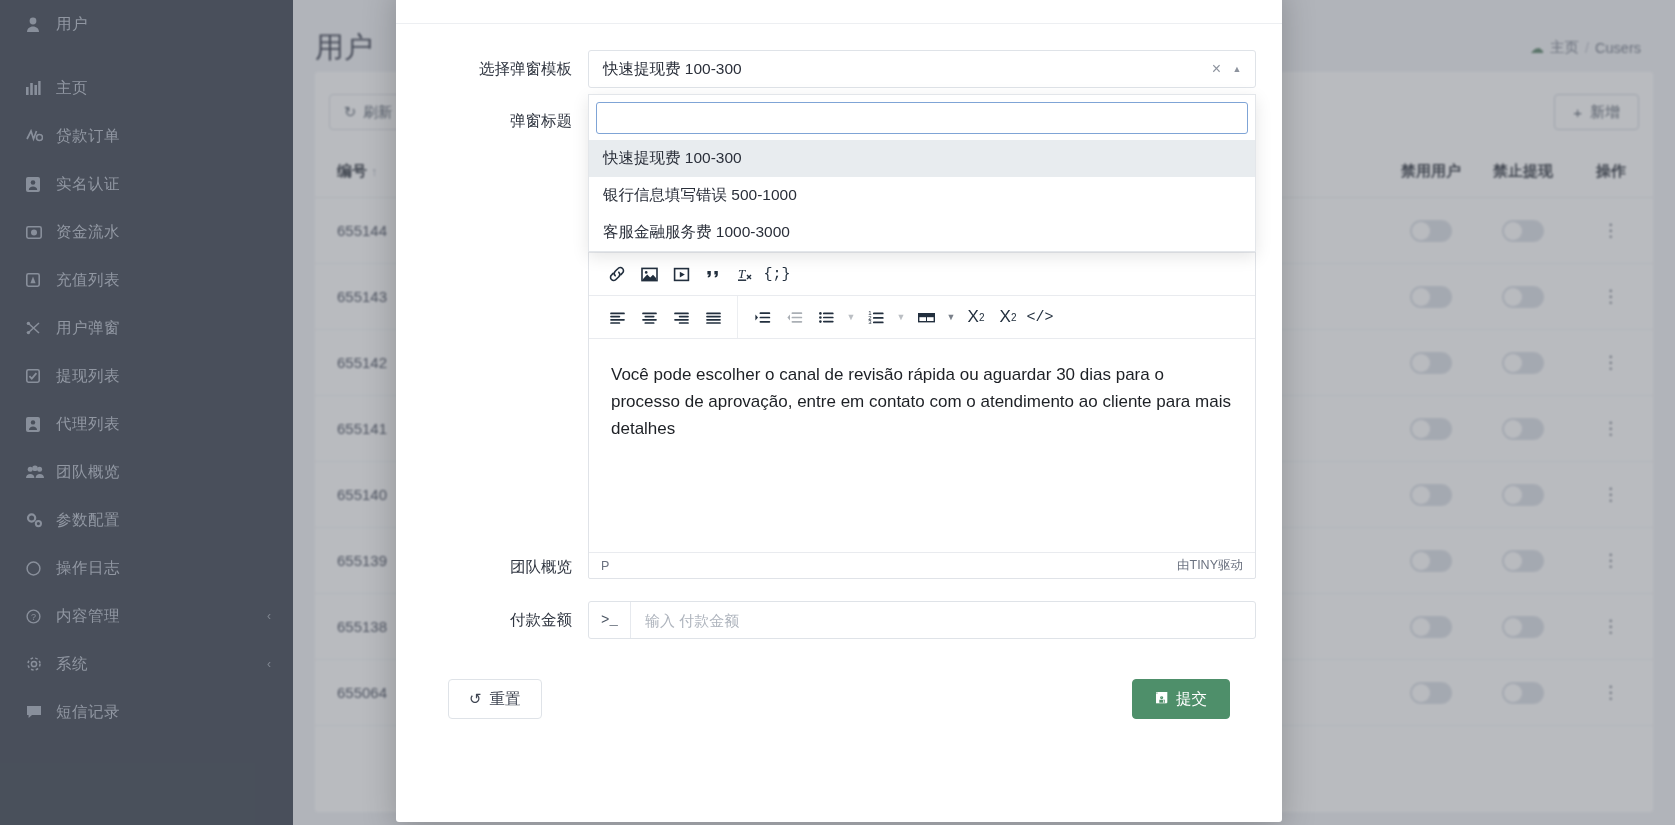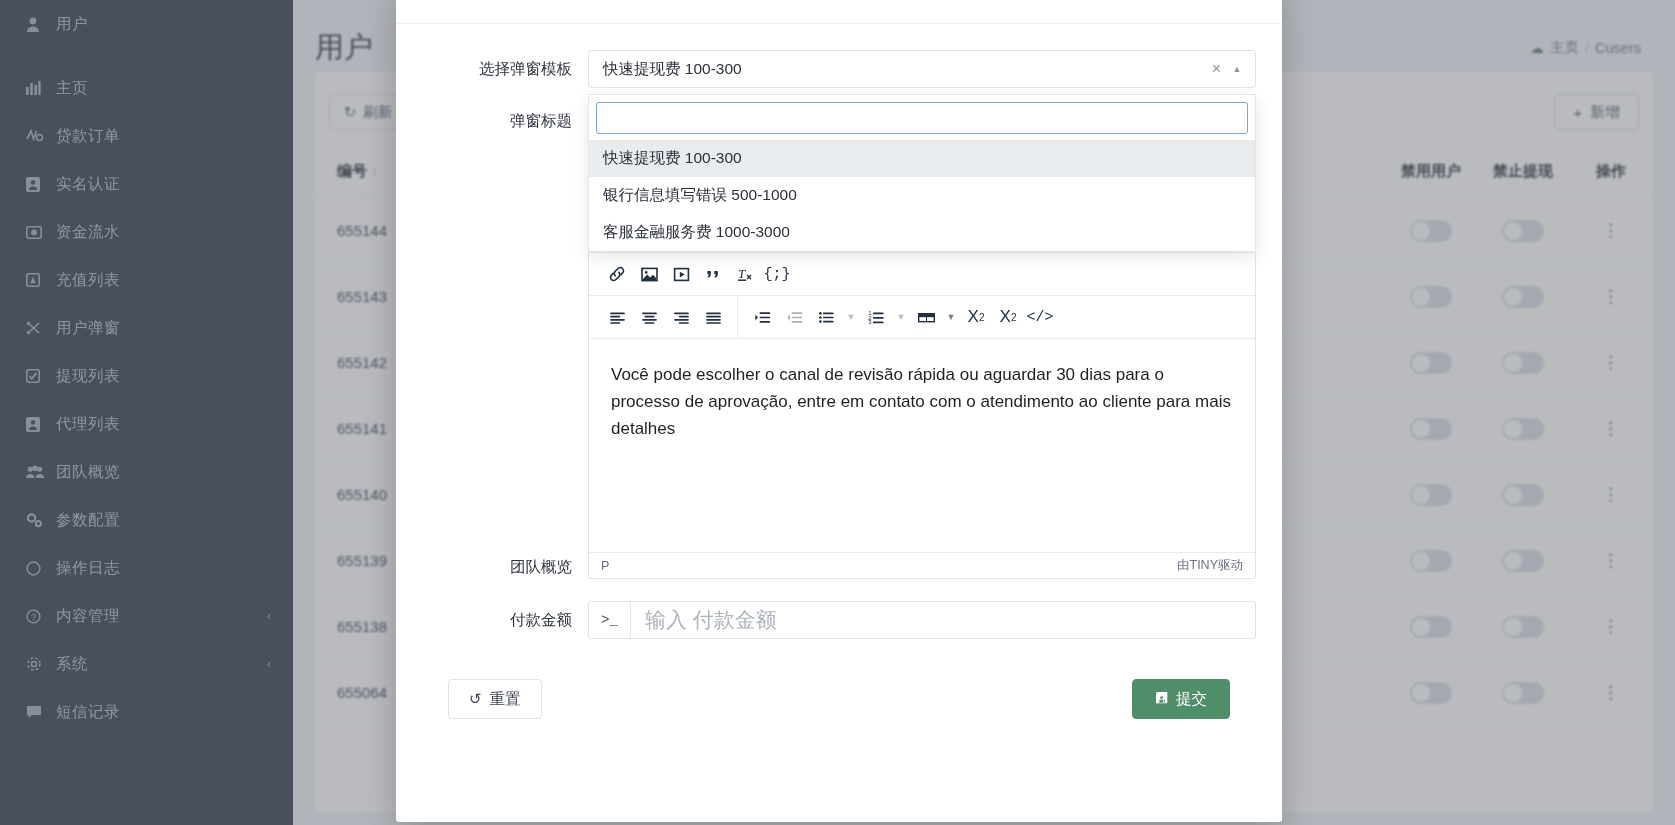--- a/index.html
+++ b/index.html
@@ -222,21 +222,21 @@
   }
   .amt-pre {
     width: 42px; flex: 0 0 42px;
     display: flex; align-items: center; justify-content: center;
     border-right: 1px solid #e6e9ee;
     color: #4b5563; font-size: 14px;
     font-family: "Liberation Mono", "DejaVu Sans Mono", monospace;
   }
   .amt-in {
     flex: 1 1 auto; border: none; outline: none;
-    padding: 0 14px; font-size: 21px; color: #0f172a;
+    padding: 0 14px; font-size: 15px; color: #0f172a;
     font-family: "Liberation Sans", "DejaVu Sans", sans-serif;
     background: transparent;
   }
   .amt-in::placeholder { color: #aeb4bd; }
 
   
   .modal-foot {
     display: flex; align-items: center; justify-content: space-between;
     padding: 18px 26px 0 26px; margin-top: 22px;
   }

